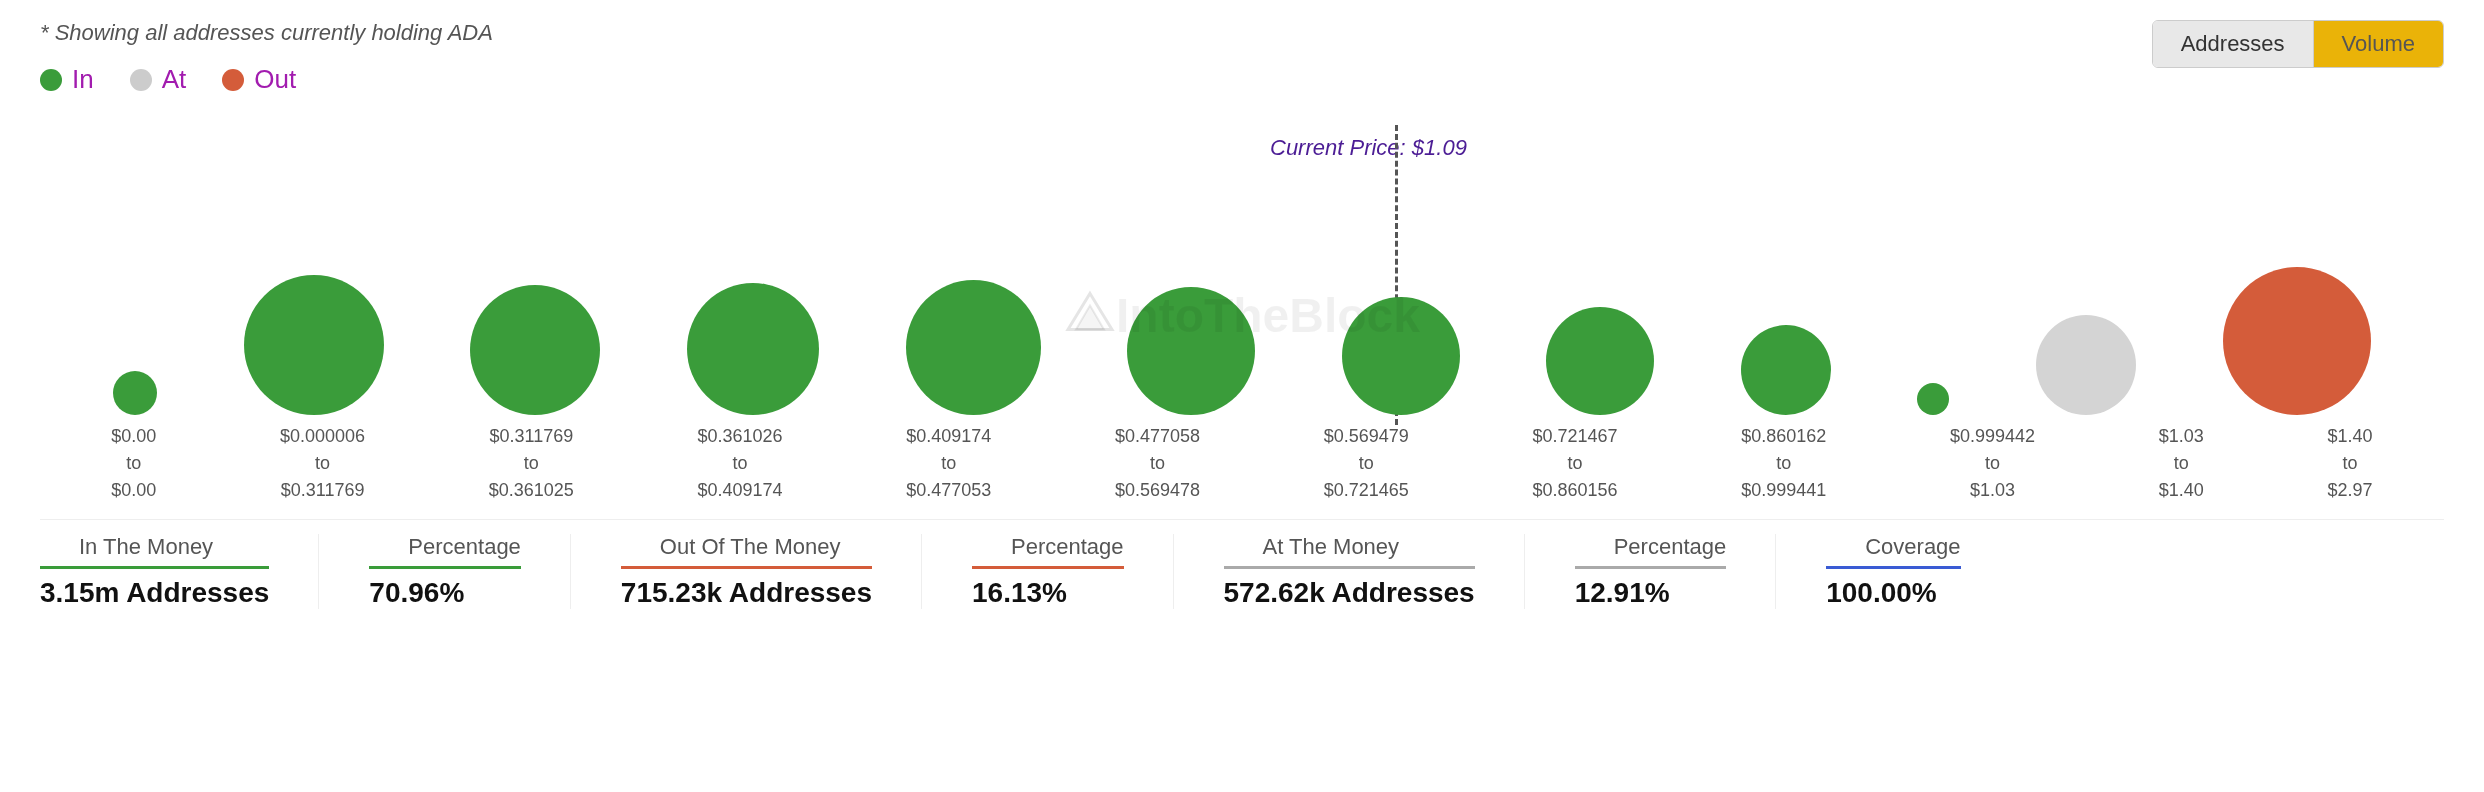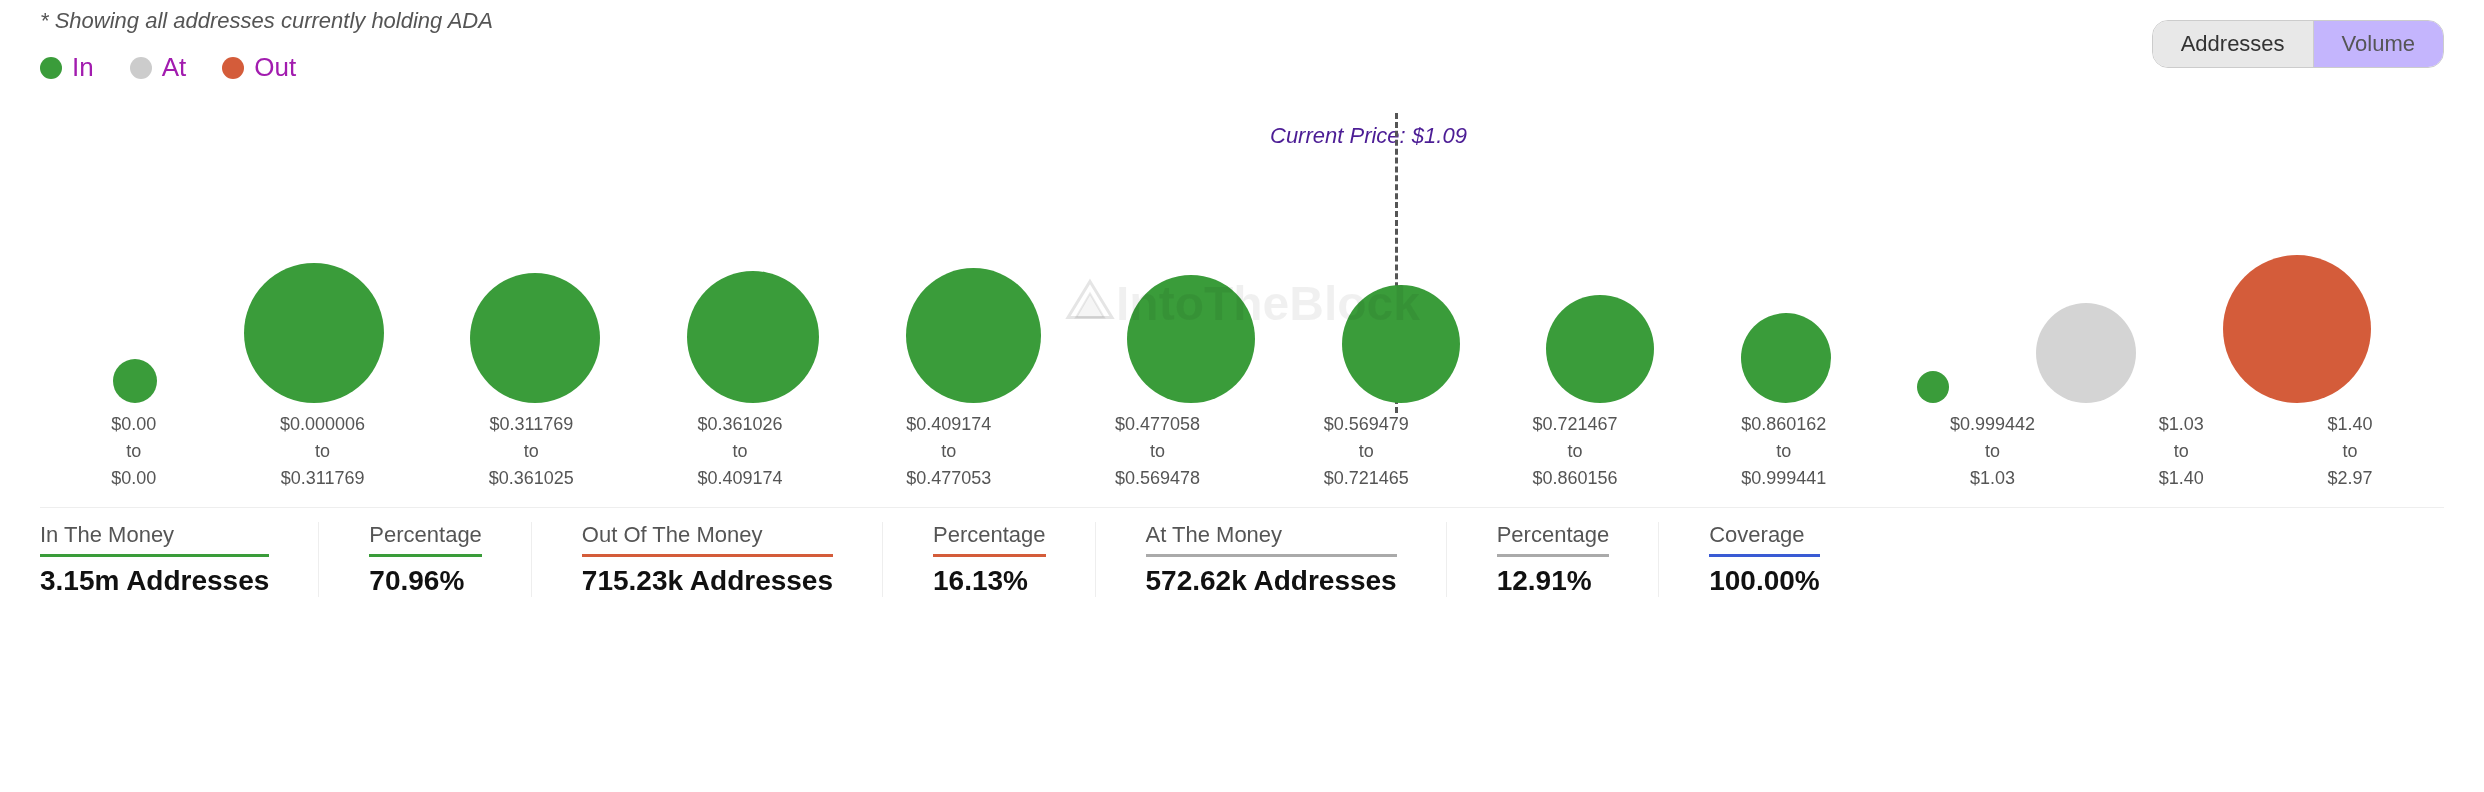--- a/index.html
+++ b/index.html
@@ -5,21 +5,21 @@
     * { margin: 0; padding: 0; box-sizing: border-box; }
     body {
       font-family: -apple-system, BlinkMacSystemFont, 'Segoe UI', sans-serif;
       background: #fff;
       width: 2484px;
       height: 792px;
       overflow: hidden;
       position: relative;
     }
     .container {
-      padding: 8px 40px;
+      padding: 20px 40px;
       position: relative;
       width: 100%;
       height: 100%;
     }
     .subtitle {
       font-size: 22px;
       color: #555;
       font-style: italic;
       margin-bottom: 18px;
     }
@@ -44,30 +44,30 @@
     .dot-green { background: #3a9c3a; }
     .dot-gray { background: #ccc; }
     .dot-red { background: #d45c3a; }
 
     .top-right-buttons {
       position: absolute;
       top: 20px;
       right: 40px;
       display: flex;
       border: 1.5px solid #ccc;
-      border-radius: 16px;
+      border-radius: 6px;
       overflow: hidden;
     }
     .toggle-btn {
       padding: 10px 28px;
       font-size: 22px;
       cursor: pointer;
       border: none;
       outline: none;
-      background: #c4b5fd;
+      background: #eab308;
       color: #555;
     }
     .toggle-btn.active {
       background: #e8e8e8;
       color: #333;
       font-weight: 500;
     }
     .toggle-btn:not(:last-child) {
       border-right: 1.5px solid #ccc;
     }
@@ -185,20 +185,21 @@
       top: 0;
       height: 100%;
       width: 1px;
       background: #eee;
     }
 
     .stat-label {
       font-size: 22px;
       color: #555;
       margin-bottom: 6px;
+      margin-left: 39px;
     }
 
     .stat-underline-green {
       height: 3px;
       background: #3a9c3a;
       margin-bottom: 8px;
     }
     .stat-underline-red {
       height: 3px;
       background: #d45c3a;

